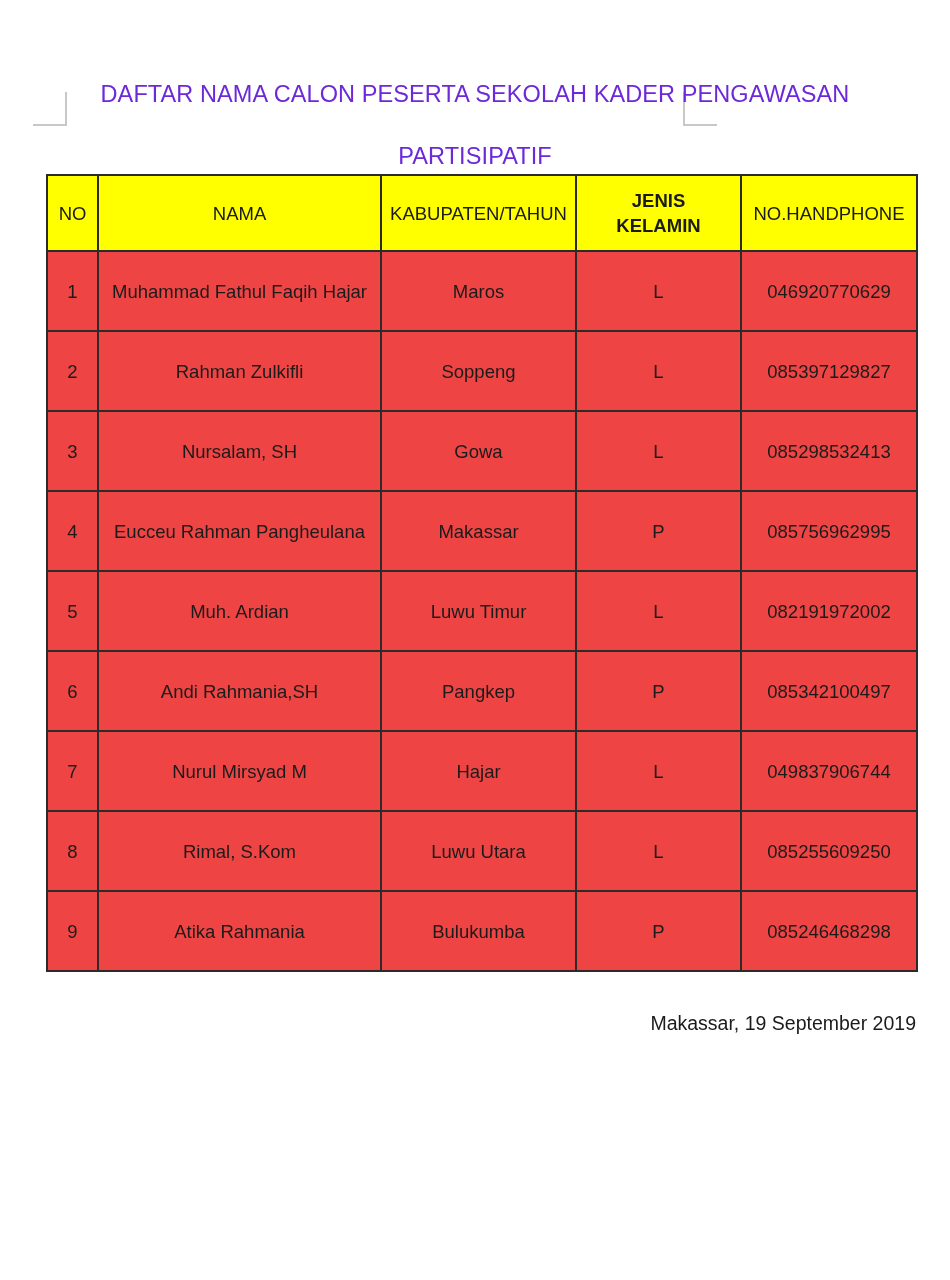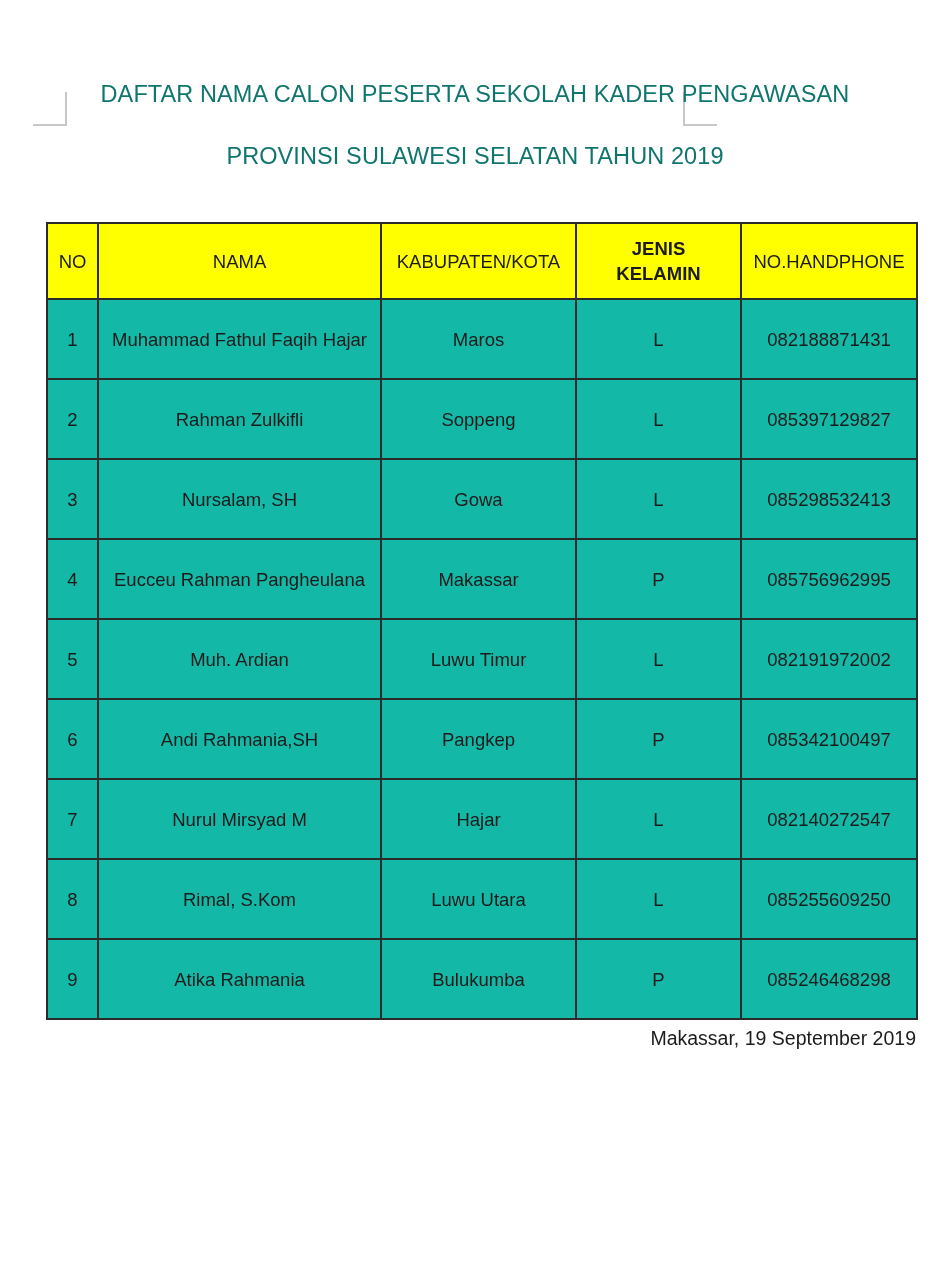--- a/index.html
+++ b/index.html
@@ -59,41 +59,40 @@
     left: 0; bottom: 0; width: 34px; height: 2px;
   }
 
   
   #title-block {
     position: absolute;
     left: 60px;
     top: 48px;
     width: 830px;
     text-align: center;
-    color: #0f766e;
+    color: #6d28d9;
     font-size: 23.5px;
     line-height: 31px;
     letter-spacing: 0.1px;
     white-space: pre-line;
   }
   .title-line { display: block; }
 
   
   #data-table-wrap {
     position: absolute;
     left: 46px;
     top: 174px;
     width: 870px;
   }
   table.data-table {
     border-collapse: collapse;
     width: 870px;
     table-layout: fixed;
-    background: #14b8a6;
-    margin-top: 48px;
+    background: #ef4444;
   }
   table.data-table th,
   table.data-table td {
     border: 2px solid #2b2b2b;
     padding: 0 6px;
     font-size: 18.5px;
     color: #1b1b1b;
     text-align: center;
     vertical-align: middle;
     line-height: 25px;
@@ -118,62 +117,62 @@
 
   
   #footer-place-date {
     position: absolute;
     left: 0;
     top: 1012px;
     width: 916px;
     text-align: right;
     font-size: 19.5px;
     color: #1b1b1b;
-    margin-top: 15px;
   }
 </style>
 </head>
 <body>
 
 <div id="page">
 
   <div class="crop-mark left"></div>
   <div class="crop-mark right"></div>
 
   <div id="title-block">
     <span class="title-line">DAFTAR NAMA CALON PESERTA SEKOLAH KADER PENGAWASAN</span>
+    <span class="title-line">PARTISIPATIF</span>
     <span class="title-line">PROVINSI SULAWESI SELATAN TAHUN 2019</span>
   </div>
 
   <div id="data-table-wrap">
     <table class="data-table">
       <colgroup>
         <col class="c-no">
         <col class="c-nama">
         <col class="c-kab">
         <col class="c-jk">
         <col class="c-hp">
       </colgroup>
       <thead>
         <tr>
           <th>NO</th>
           <th>NAMA</th>
-          <th>KABUPATEN/KOTA</th>
+          <th>KABUPATEN/TAHUN</th>
           <th style="white-space: pre-line; font-weight: bold;">JENIS
 KELAMIN</th>
           <th>NO.HANDPHONE</th>
         </tr>
       </thead>
       <tbody>
         <tr>
           <td>1</td>
           <td class="cell-name">Muhammad Fathul Faqih Hajar</td>
           <td>Maros</td>
           <td>L</td>
-          <td>082188871431</td>
+          <td>046920770629</td>
         </tr>
         <tr>
           <td>2</td>
           <td class="cell-name">Rahman Zulkifli</td>
           <td>Soppeng</td>
           <td>L</td>
           <td>085397129827</td>
         </tr>
         <tr>
           <td>3</td>
@@ -201,21 +200,21 @@
           <td class="cell-name">Andi Rahmania,SH</td>
           <td>Pangkep</td>
           <td>P</td>
           <td>085342100497</td>
         </tr>
         <tr>
           <td>7</td>
           <td class="cell-name">Nurul Mirsyad M</td>
           <td>Hajar</td>
           <td>L</td>
-          <td>082140272547</td>
+          <td>049837906744</td>
         </tr>
         <tr>
           <td>8</td>
           <td class="cell-name">Rimal, S.Kom</td>
           <td>Luwu Utara</td>
           <td>L</td>
           <td>085255609250</td>
         </tr>
         <tr>
           <td>9</td>

